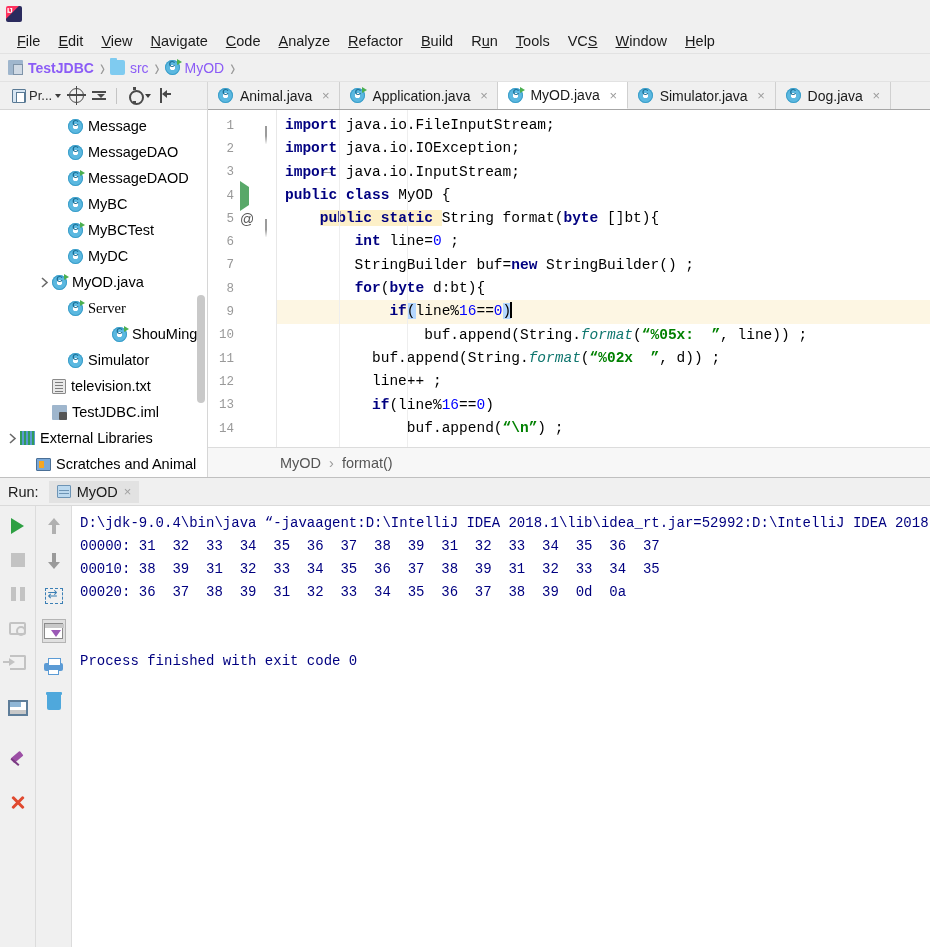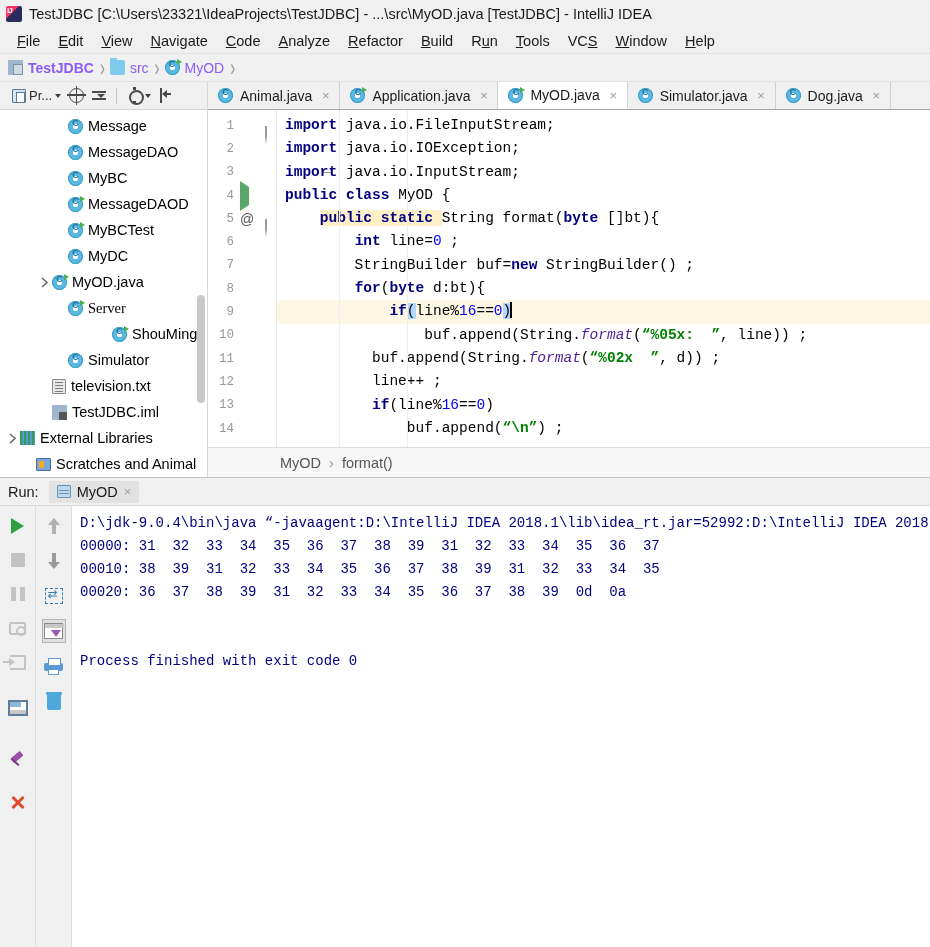--- a/index.html
+++ b/index.html
@@ -277,21 +277,21 @@
     position: relative;
   }
   .code-line.hl { background: #fdf6e3; }
   .code-line.hl::after {
     content:""; position:absolute; left:-69px; right:-400px; top:0; height:23.3px;
     background: rgba(255,250,220,.55); z-index:-1;
   }
   .kw  { color: #000080; font-weight: bold; }
   .num { color: #0000ff; }
   .str { color: #008000; font-weight: bold; }
-  .ital{ font-style: italic; color:#4c1d95; }
+  .ital{ font-style: italic; color:#0f766e; }
   .plain { color: #000; }
   .sel { background:#b4d7ff; }
   .caretbar {
     display:inline-block; width:1.5px; height:16px; background:#000;
     vertical-align:-3px; margin-left:-1px;
   }
   .indent-guide {
     position:absolute; top:0; width:1px; height:100%; background:#eeeeee;
   }
 
@@ -385,21 +385,20 @@
   .con-line { height:23px; line-height:23px; white-space:pre; }
   .con-blank { height:23px; }
 </style>
 </head>
 <body>
 
 <div id="app">
 
   <div class="titlebar">
     <div class="title-icon"></div>
-    <div class="title-text">TestJDBC [C:\Users\23321\IdeaProjects\TestJDBC] - ...\src\MyOD.java [TestJDBC] - IntelliJ IDEA</div>
   </div>
 
   <div class="menubar" id="menubar">
       <div class="menu-item"><u>F</u>ile</div>
       <div class="menu-item"><u>E</u>dit</div>
       <div class="menu-item"><u>V</u>iew</div>
       <div class="menu-item"><u>N</u>avigate</div>
       <div class="menu-item"><u>C</u>ode</div>
       <div class="menu-item"><u>A</u>nalyze</div>
       <div class="menu-item"><u>R</u>efactor</div>
@@ -477,31 +476,31 @@
             </span>
             <span class="ic ic-class"></span>
             <span class="tree-label">MessageDAO</span>
           </div>
           <div class="tree-row" style="padding-left: 52px;">
             <span class="arrow empty">
               <svg width="9" height="11" viewBox="0 0 9 11">
                 <path d="M2 1 L7 5.5 L2 10" stroke="#6a6a6a" stroke-width="1.6" fill="none"></path>
               </svg>
             </span>
+            <span class="ic ic-class runnable"></span>
+            <span class="tree-label">MessageDAOD</span>
+          </div>
+          <div class="tree-row" style="padding-left: 52px;">
+            <span class="arrow empty">
+              <svg width="9" height="11" viewBox="0 0 9 11">
+                <path d="M2 1 L7 5.5 L2 10" stroke="#6a6a6a" stroke-width="1.6" fill="none"></path>
+              </svg>
+            </span>
             <span class="ic ic-class"></span>
             <span class="tree-label">MyBC</span>
-          </div>
-          <div class="tree-row" style="padding-left: 52px;">
-            <span class="arrow empty">
-              <svg width="9" height="11" viewBox="0 0 9 11">
-                <path d="M2 1 L7 5.5 L2 10" stroke="#6a6a6a" stroke-width="1.6" fill="none"></path>
-              </svg>
-            </span>
-            <span class="ic ic-class runnable"></span>
-            <span class="tree-label">MessageDAOD</span>
           </div>
           <div class="tree-row" style="padding-left: 52px;">
             <span class="arrow empty">
               <svg width="9" height="11" viewBox="0 0 9 11">
                 <path d="M2 1 L7 5.5 L2 10" stroke="#6a6a6a" stroke-width="1.6" fill="none"></path>
               </svg>
             </span>
             <span class="ic ic-class runnable"></span>
             <span class="tree-label">MyBCTest</span>
           </div>

